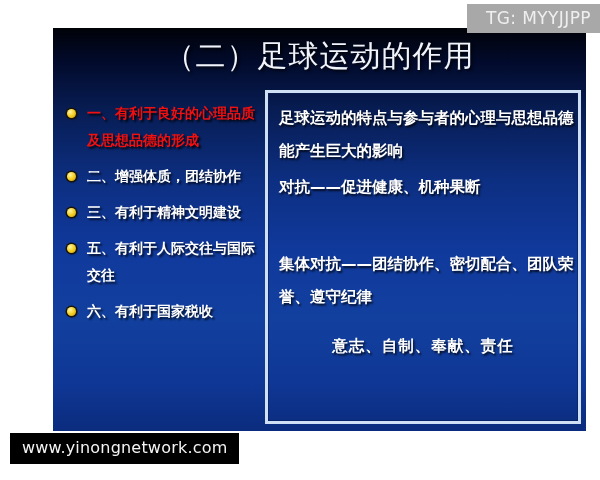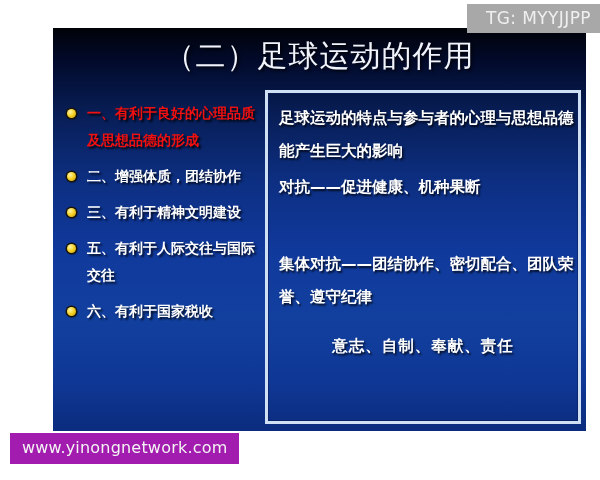--- a/index.html
+++ b/index.html
@@ -127,21 +127,21 @@
     font-size: 17px;
     line-height: 22px;
     padding: 3px 9px 4px 19px;
     letter-spacing: 0.4px;
     white-space: nowrap;
   }
   #site-watermark {
     position: absolute;
     left: 10px;
     bottom: 16px;
-    background: #a21caf;
+    background: #000000;
     color: #f4f4f4;
     font-size: 16px;
     line-height: 22px;
     padding: 4px 12px 5px 12px;
     letter-spacing: 0.2px;
     white-space: nowrap;
   }
 </style>
 </head>
 <body>

